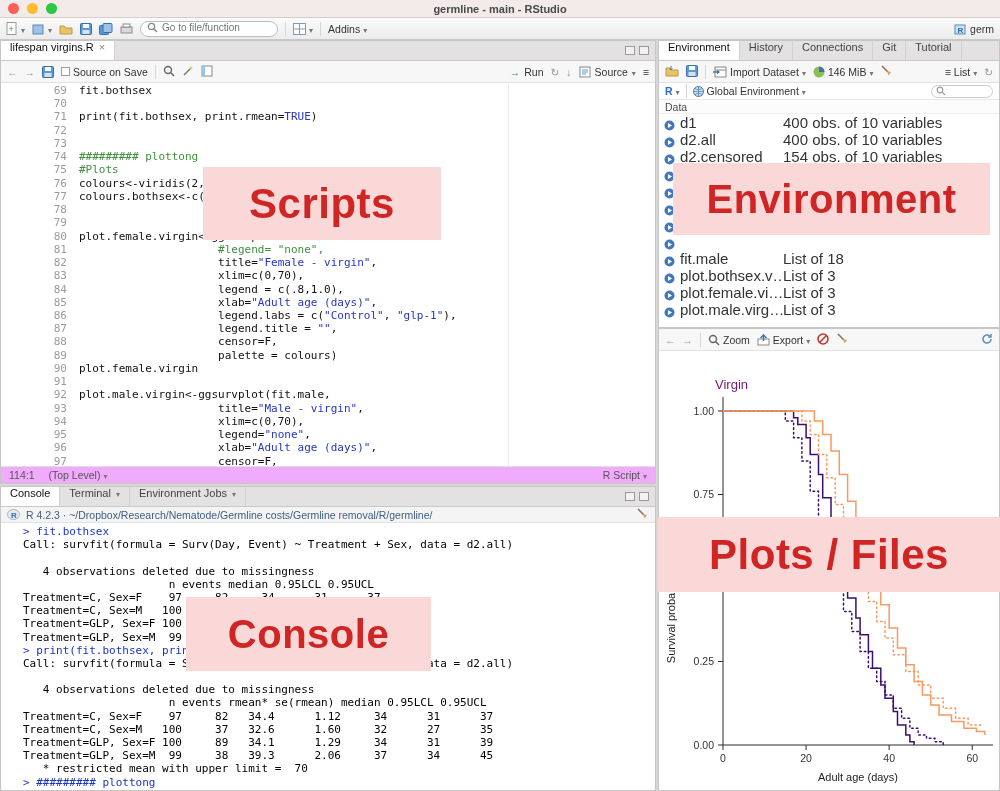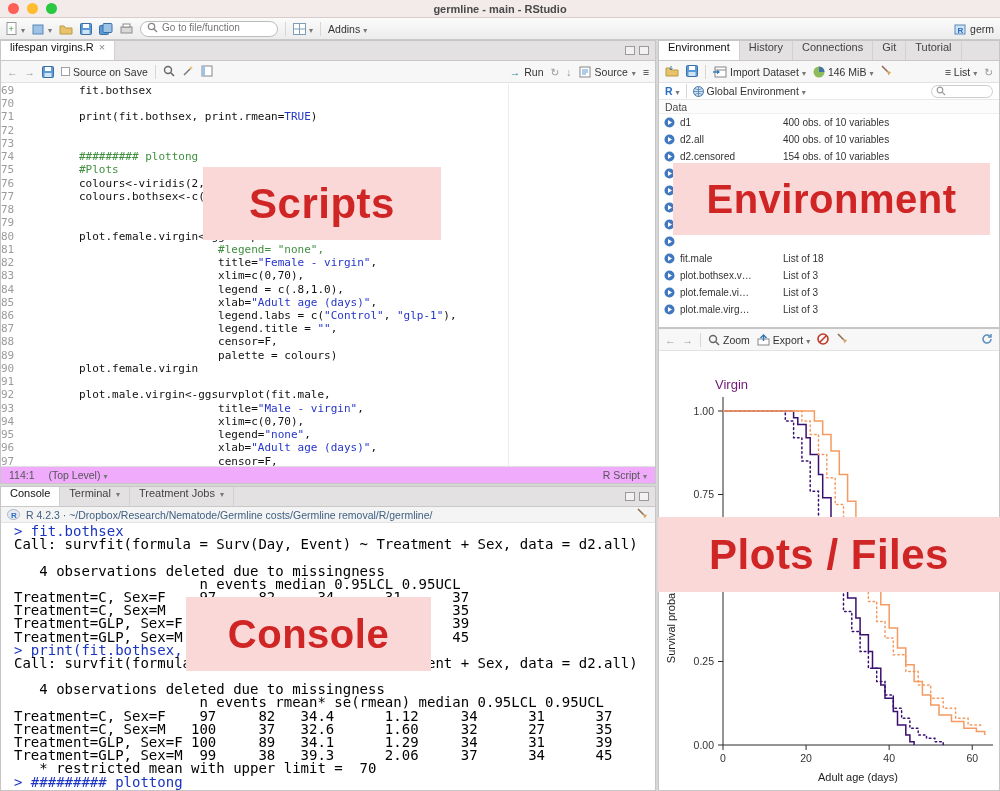--- a/index.html
+++ b/index.html
@@ -28,44 +28,44 @@
   .tab{display:flex;gap:5px;padding:0 9px;border-right:1px solid #d2d0d0}
   .tab.active{background:#fff;color:#111}
   .panebtns{display:flex;align-items:center;gap:4px;padding-right:6px}
   .pbx{width:10px;height:9px;border:1px solid #9a9a9a;background:#f2f2f2;display:inline-block}
   .ptool{display:flex;align-items:center;height:22px;background:#f7f7f7;border-bottom:1px solid #e2e2e2;gap:7px;padding:0 6px;font-size:10.5px;color:#333}
 
   
   .code-wrap{position:absolute;left:0;top:43px;right:0;bottom:17px;background:#fff;overflow:hidden;font-family:"DejaVu Sans Mono",monospace;font-size:11px}
   .margin-line{position:absolute;left:507px;top:0;bottom:0;width:1px;background:#ececec}
   .cl{display:flex;height:13.24px;line-height:13.24px;white-space:pre}
-  .ln{width:78px;padding-right:12px;text-align:left;color:#9b9b9b;flex:none}
+  .ln{width:78px;padding-right:12px;text-align:right;color:#9b9b9b;flex:none}
   .ct{white-space:pre}
   .tok-plain{color:#101010}
   .tok-comment{color:#3f8f3f}
   .tok-string{color:#2535c8}
   .tok-const{color:#2535c8}
   .tok-sel{background:#3e78d8;color:#fff}
   .statusbar{position:absolute;left:0;bottom:0;right:0;height:17px;background:#f0abfc;border-top:1px solid #e0e0e0;display:flex;align-items:center;font-size:10.5px;color:#555;padding:0 8px;gap:14px}
   .runbtn,.srcbtn{display:inline-flex;align-items:center;gap:4px;color:#333}
   .runarrow{color:#2e7d9e;font-weight:bold}
 
   
   .verrow{display:flex;align-items:center;height:16px;background:#f4f4f4;border-bottom:1px solid #e3e3e3;gap:6px;padding:0 6px;font-size:10.5px;color:#3e5f80}
-  .con-out{padding:2px 0 0 13px;font-family:"DejaVu Sans Mono",monospace;font-size:14px}
+  .con-out{padding:2px 0 0 22px;font-family:"DejaVu Sans Mono",monospace;font-size:11px}
   .conl{height:13.2px;line-height:13.2px;white-space:pre}
   .conl.cmd{color:#1b34c1}
   .conl.out{color:#000}
 
   
   .envsel{display:flex;align-items:center;height:17px;border-bottom:1px solid #e8e8e8;gap:6px;padding:0 6px;font-size:10.5px;color:#333}
   .rblue{color:#276DC3;font-weight:bold}
   .envsearch{display:flex;align-items:center;gap:3px;border:1px solid #ccc;border-radius:8px;height:13px;padding:0 4px;width:62px;background:#fff}
   .envsec{height:14px;font-size:10.5px;color:#4a4a4a;padding-left:6px;background:#fcfcfc;border-bottom:1px solid #f0f0f0;line-height:14px}
-  .envrow{display:flex;align-items:center;height:17px;padding-left:5px;font-size:10px;color:#333}
+  .envrow{display:flex;align-items:flex-end;height:17px;padding-left:5px;font-size:15px;color:#333}
   .envrow .envname{width:108px;overflow:hidden;white-space:nowrap;flex:none;padding-left:5px}
   .envrow .envval{white-space:nowrap}
   .envicon{display:inline-flex;width:11px;height:11px;flex:none}
 
   
   .plotarea{position:absolute;left:0;top:42px;right:0;bottom:0;background:#fff}
   .plot-title{position:absolute;left:56px;top:6px;font-size:13px;color:#701a75}
   .plot-xlabel{position:absolute;left:28px;top:400px;width:342px;text-align:center;font-size:11px;color:#1c1c1c}
   .plot-ylabel{position:absolute;left:-62px;top:240px;width:148px;text-align:center;transform:rotate(-90deg);font-size:11px;color:#1c1c1c}
   .ax{stroke:#2b2b2b;stroke-width:1}
@@ -264,21 +264,21 @@
   <div class="pane" style="left:0;top:486px;width:656px;height:305px">
     <div class="tabbar">
       <div class="tab active">
           <span>Console</span>
         </div>
       <div class="tab">
           <span>Terminal</span>
           <span class="caret"></span>
         </div>
       <div class="tab">
-          <span>Treatment Jobs</span>
+          <span>Environment Jobs</span>
           <span class="caret"></span>
         </div>
       <div class="spacer"></div>
       <div class="panebtns">
         <span class="pbx"></span>
         <span class="pbx"></span>
       </div>
     </div>
     <div class="verrow">
       <svg width="13" height="11">

